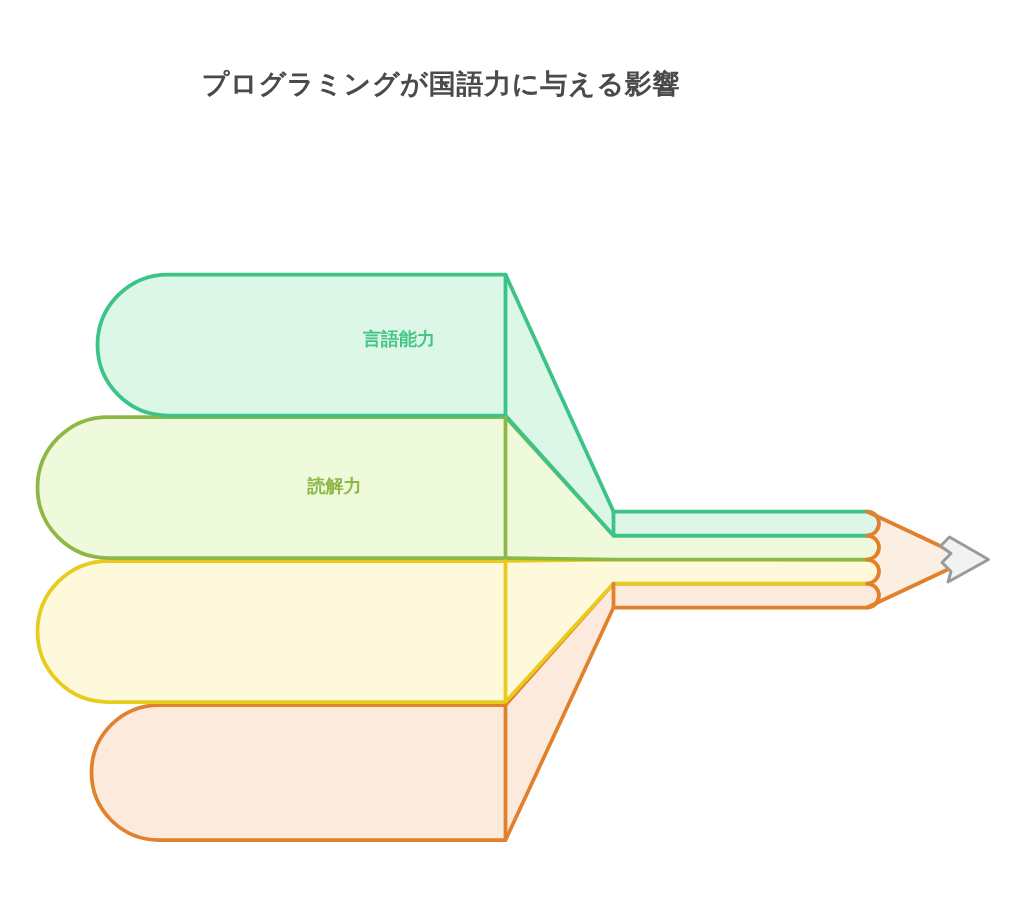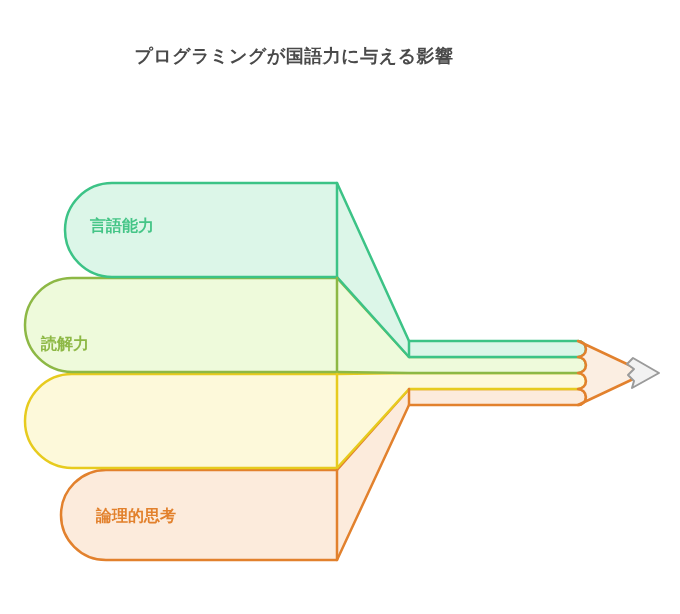--- a/index.html
+++ b/index.html
@@ -28,28 +28,28 @@
   .s2 { stroke: #8db845; stroke-width: 2.5; stroke-linejoin: round; }
   .s3 { stroke: #e7cb1e; stroke-width: 2.5; stroke-linejoin: round; }
   .s4 { stroke: #e2812d; stroke-width: 2.5; stroke-linejoin: round; }
   .wood { stroke: #e2812d; stroke-width: 2.5; stroke-linejoin: round; }
   .lead { stroke: #9b9b9b; stroke-width: 2;   stroke-linejoin: round; }
   .edge { fill: none; stroke-width: 2.5; stroke-linecap: round; }
 
   .label {
     position: absolute;
     width: 200px;
-    text-align: left;
-    font-size: 16px;
+    text-align: right;
+    font-size: 12px;
     font-weight: bold;
     line-height: 26px;
     white-space: nowrap;
   }
   .t1 { color: #45c587; left: 90px;  top: 213px; }
-  .t2 { color: #8db845; left: 41px;  top: 311px; margin-top: 20px; }
+  .t2 { color: #8db845; left: 41px;  top: 311px; }
   .t3 { color: #e0c61b; left: 41px;  top: 408px; }
   .t4 { color: #e2812d; left: 96px;  top: 503px; }
 </style>
 </head>
 <body>
 
 <div class="canvas">
 
   <svg class="diagram" width="680" height="614" viewBox="0 0 680 614">
 
@@ -70,15 +70,14 @@
 
     <path class="wood" d="M578,341 A8,8 0 0 1 578,357 A8,8 0 0 1 578,373 A8,8 0 0 1 578,389 A8,8 0 0 1 578,405 L646,373 Z" fill="#fbeee2"></path>
 
     <path class="lead" d="M633,358 L627,364 L634,369 L628,375 L634,381 L632,388 L659,373 Z" fill="#f2f2f2"></path>
   </svg>
 
   <div class="title">プログラミングが国語力に与える影響</div>
 
   <div class="label t1">言語能力</div>
   <div class="label t2">読解力</div>
-  <div class="label t4">論理的思考</div>
 
 </div>
 
 </body></html>

